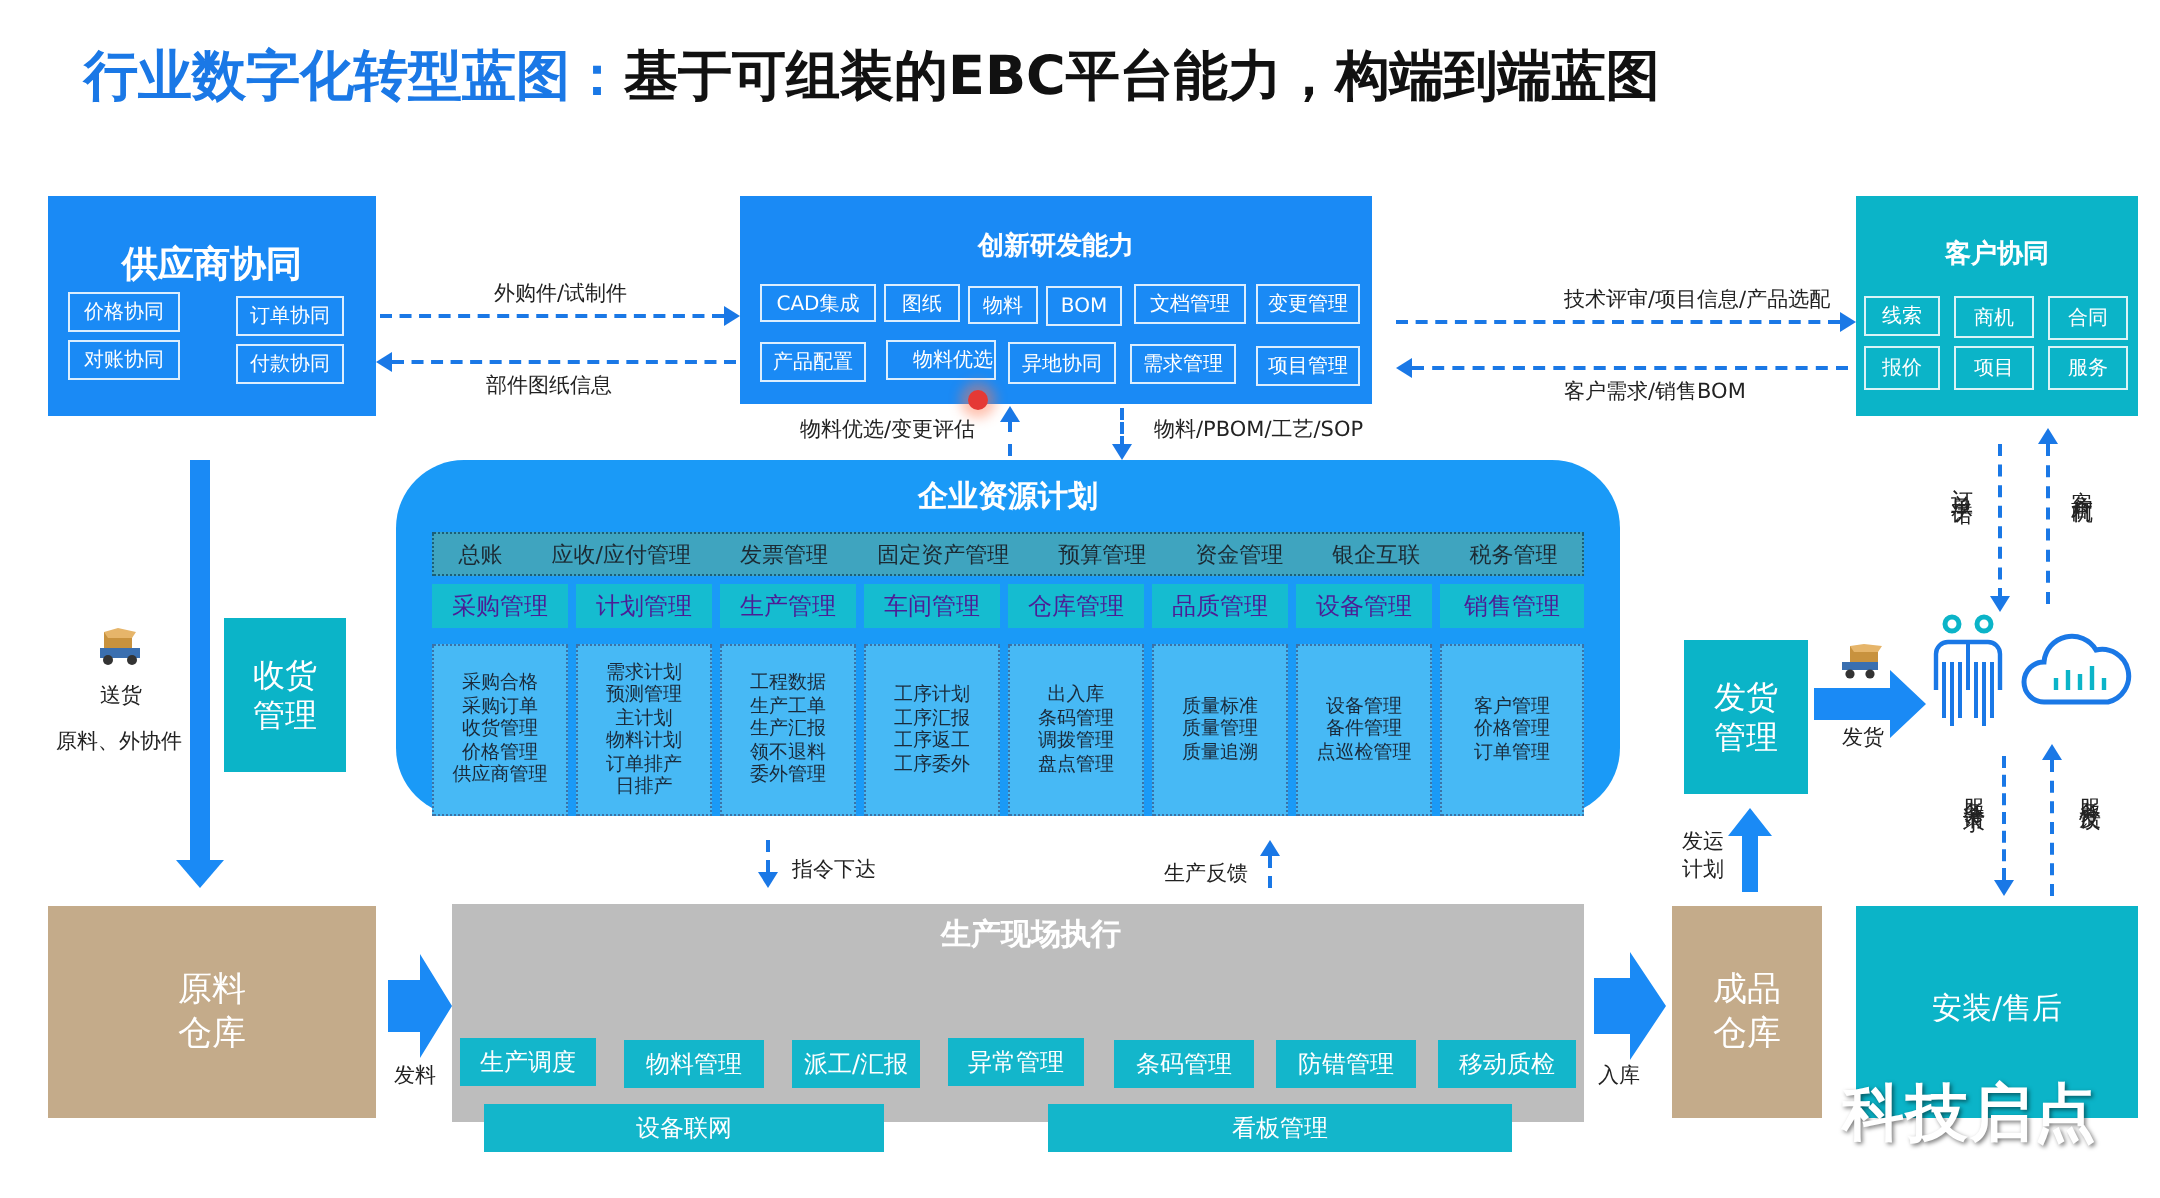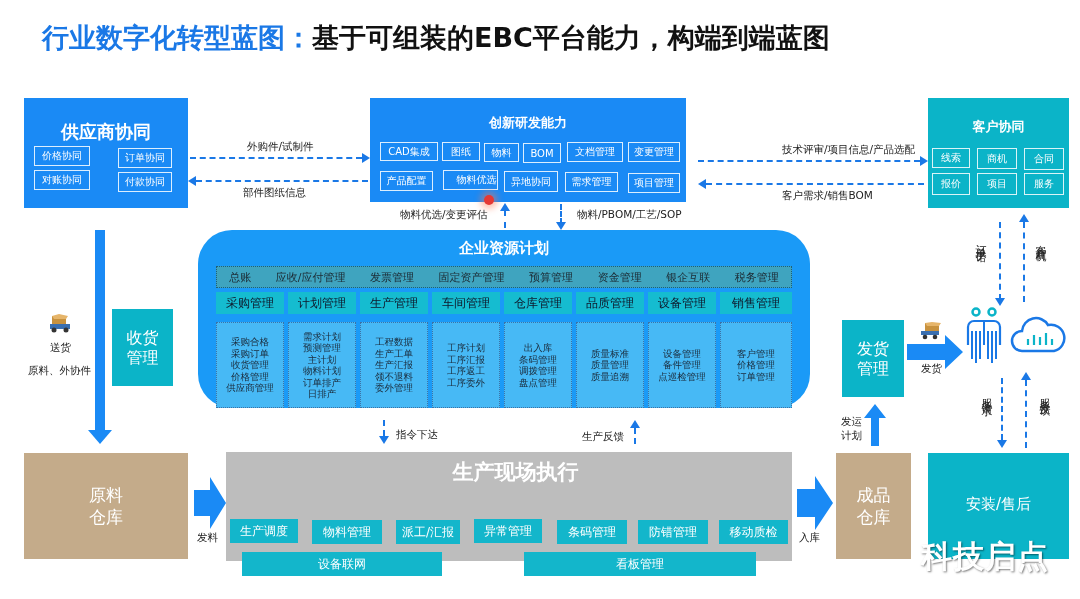--- a/index.html
+++ b/index.html
@@ -20,21 +20,21 @@
   .flowlabel { font-size: 10.5px; color: #222; white-space: nowrap; }
   .dash-h { position: absolute; height: 0; border-top: 2.5px dashed #1a78e6; }
   .dash-v { position: absolute; width: 0; border-left: 2.5px dashed #1a78e6; }
   .arrowhead-r { position: absolute; width: 0; height: 0; border-top: 5px solid transparent; border-bottom: 5px solid transparent; border-left: 8px solid #1a78e6; }
   .arrowhead-l { position: absolute; width: 0; height: 0; border-top: 5px solid transparent; border-bottom: 5px solid transparent; border-right: 8px solid #1a78e6; }
   .arrowhead-d { position: absolute; width: 0; height: 0; border-left: 5px solid transparent; border-right: 5px solid transparent; border-top: 8px solid #1a78e6; }
   .arrowhead-u { position: absolute; width: 0; height: 0; border-left: 5px solid transparent; border-right: 5px solid transparent; border-bottom: 8px solid #1a78e6; }
 
   .erp { left: 198px; top: 230px; width: 612px; height: 178px; background: #1a9af7; border-radius: 34px; }
   .fin-row { position: absolute; left: 18px; top: 36px; width: 576px; height: 22px; background: #3fa4bf; border: 1px dotted #1d5f77; display: flex; justify-content: space-around; align-items: center; font-size: 11px; color: #1c2a33; }
-  .mod-head { position: absolute; height: 22px; background: #15bcd0; color: #0f172a; font-size: 12px; display: flex; align-items: center; justify-content: center; }
+  .mod-head { position: absolute; height: 22px; background: #15bcd0; color: #4c1d95; font-size: 12px; display: flex; align-items: center; justify-content: center; }
   .mod-body { position: absolute; background: #47b9f5; border: 1px dotted #3c72a6; color: #1a2a3a; font-size: 9.5px; line-height: 11.5px; display: flex; align-items: center; justify-content: center; text-align: center; flex-direction: column; }
 
   .vtext { writing-mode: vertical-rl; font-size: 11px; color: #222; letter-spacing: 2px; }
 
   .prod { left: 226px; top: 452px; width: 566px; height: 109px; background: #bdbdbd; }
   .prod-chip { position: absolute; height: 24px; background: #13b6cb; color: #fff; font-size: 12px; display: flex; align-items: center; justify-content: center; margin-top: 24px; }
   .bottom-fade { position: absolute; left: 0; top: 540px; width: 1080px; height: 59px; background: linear-gradient(#f4f4f4, #c9c9c9); }
   .watermark { position: absolute; left: 921px; top: 536px; font-size: 31px; font-weight: bold; color: #fff; text-shadow: 1px 1px 2px rgba(0,0,0,0.5); letter-spacing: 1px; white-space: nowrap; }
   .cursor-dot { position: absolute; left: 484px; top: 195px; width: 10px; height: 10px; border-radius: 50%; background: #e53935; box-shadow: 0 0 6px 4px rgba(255,120,80,0.45); }
 </style>
@@ -201,21 +201,21 @@
   <span>原料</span>
   <span>仓库</span>
 </div>
 
 <svg class="abs" style="left:194px;top:477px;" width="32" height="52" viewBox="0 0 32 52">
   <polygon points="0,13 16,13 16,0 32,26 16,52 16,39 0,39" fill="#1a8af5"></polygon>
 </svg>
 <div class="abs flowlabel" style="left:197px;top:531px;">发料</div>
 
 <div class="abs prod">
-  <div class="box-title" style="top:6px;font-size:21px;padding-left:13px;">生产现场执行</div>
+  <div class="box-title" style="top:6px;font-size:15px;padding-left:13px;">生产现场执行</div>
   <div class="prod-chip" style="left:4px;top:43px;width:68px;">生产调度</div>
   <div class="prod-chip" style="left:86px;top:44px;width:70px;">物料管理</div>
   <div class="prod-chip" style="left:170px;top:44px;width:64px;">派工/汇报</div>
   <div class="prod-chip" style="left:248px;top:43px;width:68px;">异常管理</div>
   <div class="prod-chip" style="left:331px;top:44px;width:70px;">条码管理</div>
   <div class="prod-chip" style="left:412px;top:44px;width:70px;">防错管理</div>
   <div class="prod-chip" style="left:493px;top:44px;width:69px;">移动质检</div>
   <div class="prod-chip" style="left:16px;top:76px;width:200px;">设备联网</div>
   <div class="prod-chip" style="left:298px;top:76px;width:232px;">看板管理</div>
 </div>

